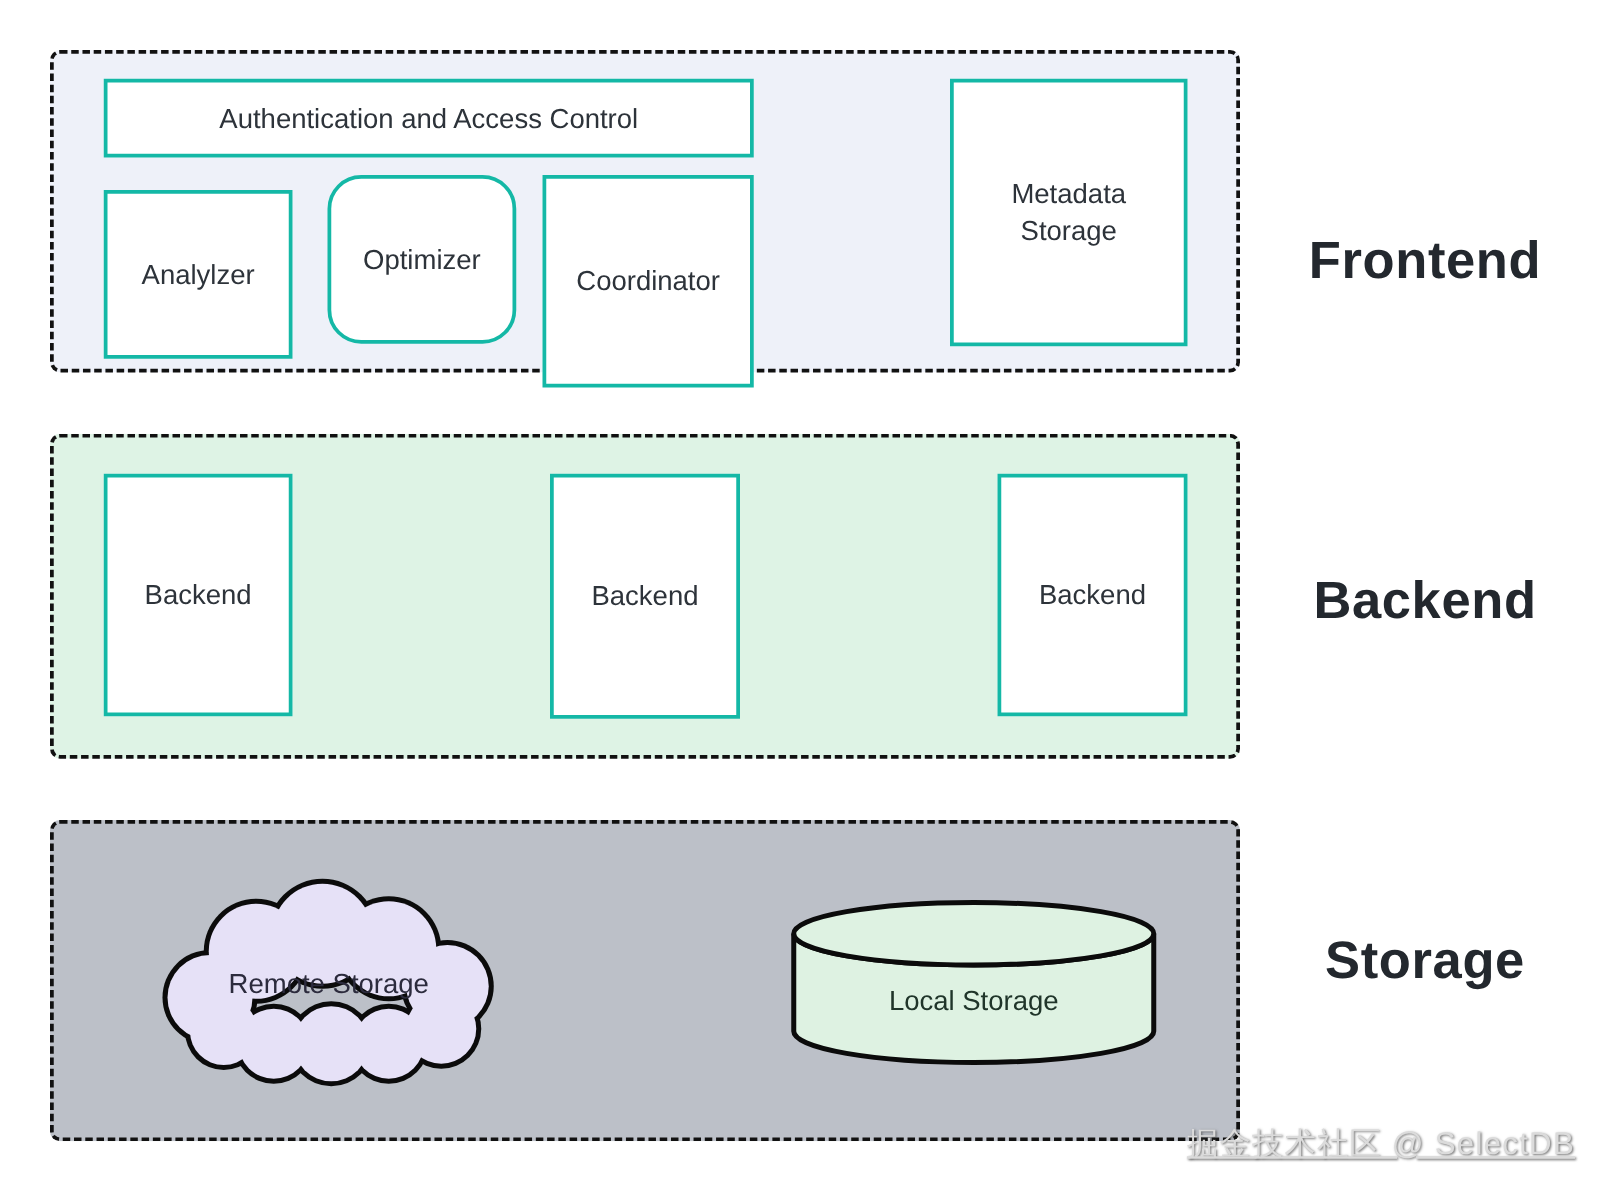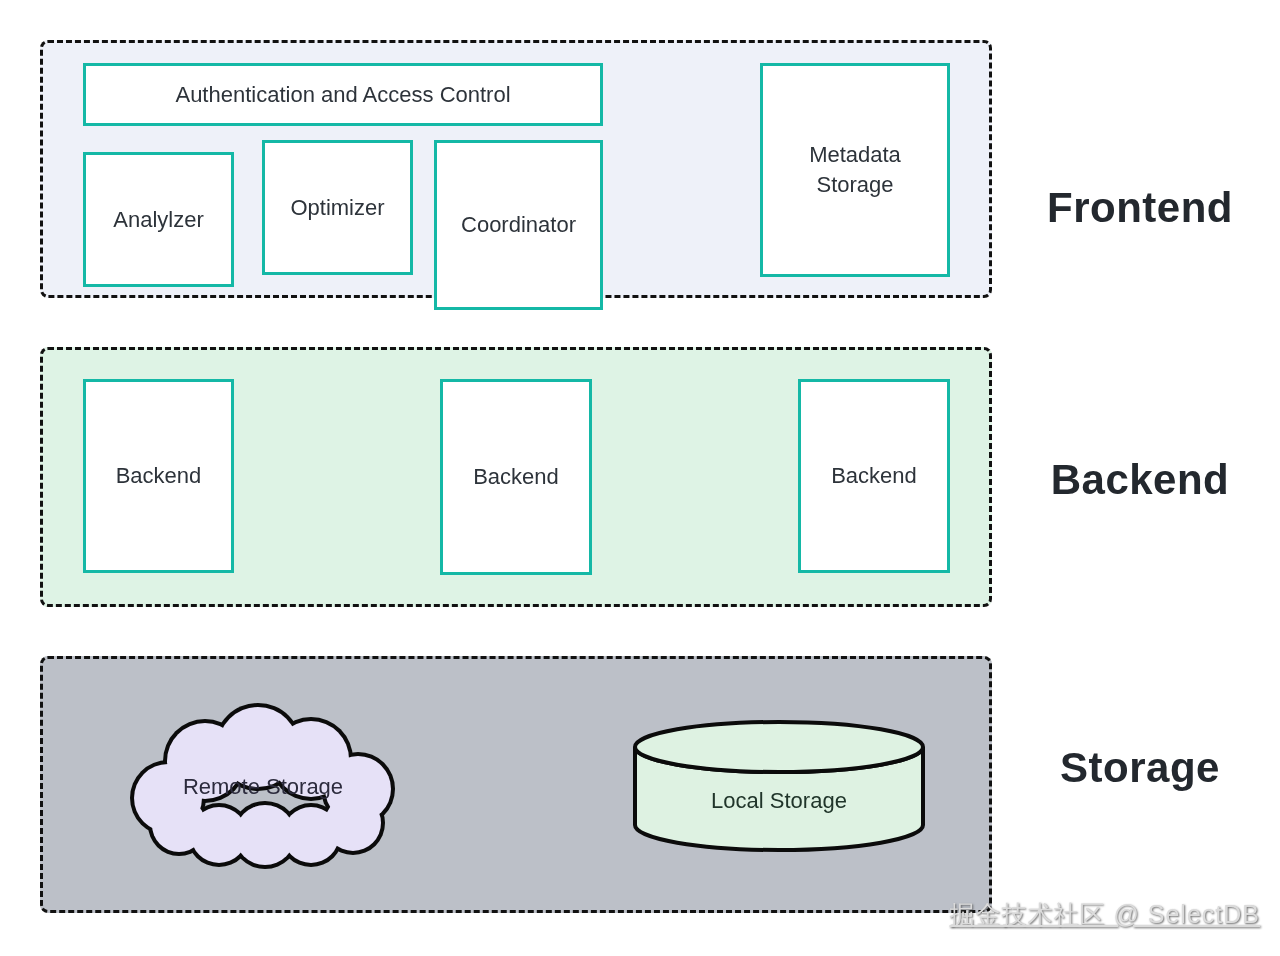--- a/index.html
+++ b/index.html
@@ -32,21 +32,21 @@
     align-items: center;
     justify-content: center;
     text-align: center;
     color: #2d333a;
     font-size: 22px;
     line-height: 1.35;
   }
   
   .node-auth        { left: 40px;  top: 20px; width: 520px; height: 63px;  }
   .node-analyzer    { left: 40px;  top: 97px; width: 151px; height: 135px; margin-top: 12px; }
-  .node-optimizer   { left: 219px; top: 97px; width: 151px; height: 135px; }
+  .node-optimizer   { left: 219px; top: 97px; width: 151px; height: 135px; border-radius: 27px; }
   .node-coordinator { left: 391px; top: 97px; width: 169px; height: 170px; }
   .node-metadata    { left: 717px; top: 20px; width: 190px; height: 214px; padding: 0 34px; }
 
   
   .node-be1 { left: 40px;  top: 29px; width: 151px; height: 194px; }
   .node-be2 { left: 397px; top: 29px; width: 152px; height: 196px; }
   .node-be3 { left: 755px; top: 29px; width: 152px; height: 194px; }
 
   
   .cloud-wrap {

